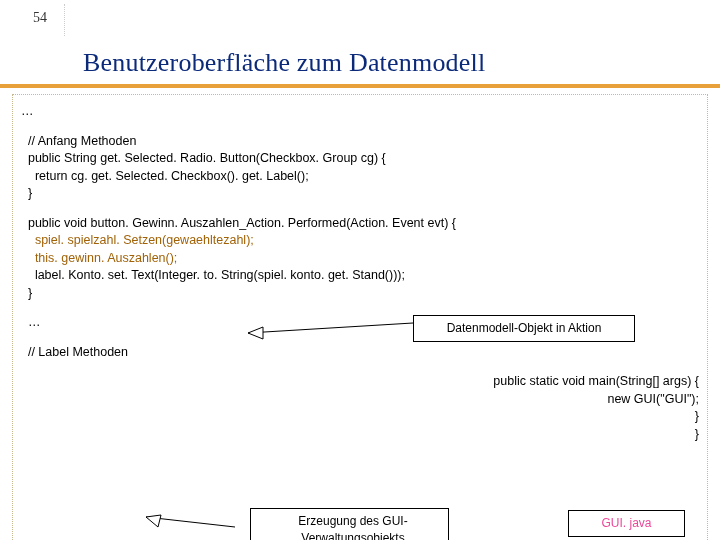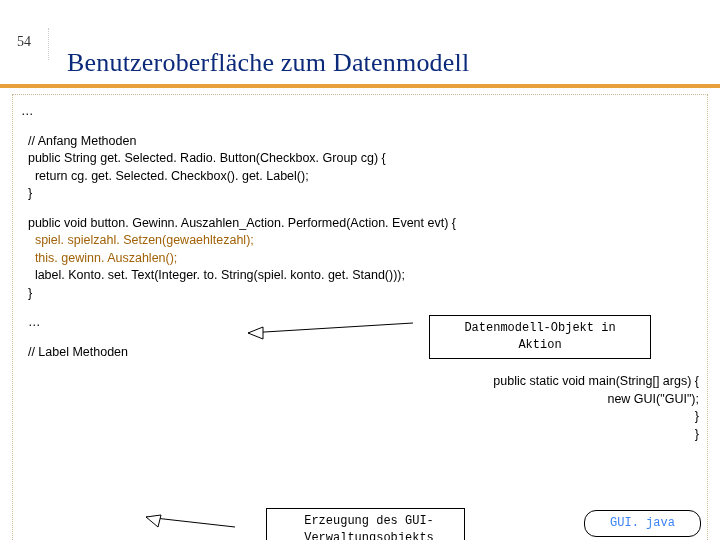--- a/index.html
+++ b/index.html
@@ -7,23 +7,23 @@
     padding: 0;
     width: 720px;
     height: 540px;
     font-family: Georgia, 'Times New Roman', serif;
     background: #fff;
     position: relative;
     overflow: hidden;
   }
   .header {
     display: flex;
-    align-items: center;
+    align-items: flex-start;
     border-bottom: 4px solid #e8a13a;
-    padding: 4px 0 0 0;
+    padding: 4px 0 0 16px;
   }
   .page-num {
     background: #fff;
     color: #333;
     font-size: 14px;
     padding: 6px 10px 10px 10px;
     width: 28px;
     text-align: center;
     border-right: 1px dotted #ccc;
   }
@@ -48,40 +48,38 @@
     box-sizing: border-box;
   }
   .code-line { white-space: pre; }
   .red { color: #a16207; }
   .blue { color: #0b2a7a; }
   .block { margin-bottom: 12px; }
   .callout {
     position: absolute;
     background: #fff;
     border: 1px solid #000;
-    font-family: Liberation Mono, monospace;
+    font-family: Liberation Sans, sans-serif;
     font-size: 12px;
     padding: 4px 10px;
     text-align: center;
-    margin-left: 16px;
   }
   .callout-model {
     left: 400px; top: 220px;
     width: 200px;
   }
   .callout-gui {
     left: 237px; top: 413px;
     width: 170px;
     padding-left: 17px;
   }
   .gui-label {
     left: 555px; top: 415px;
     width: 95px;
-    color: #3b82f6;
-    border-radius: 12px;
+    color: #ec4899;
   }
   svg.connector {
     position: absolute;
     left: 0; top: 0;
     width: 100%; height: 100%;
     pointer-events: none;
   }
 </style>
 </head>
 <body>

